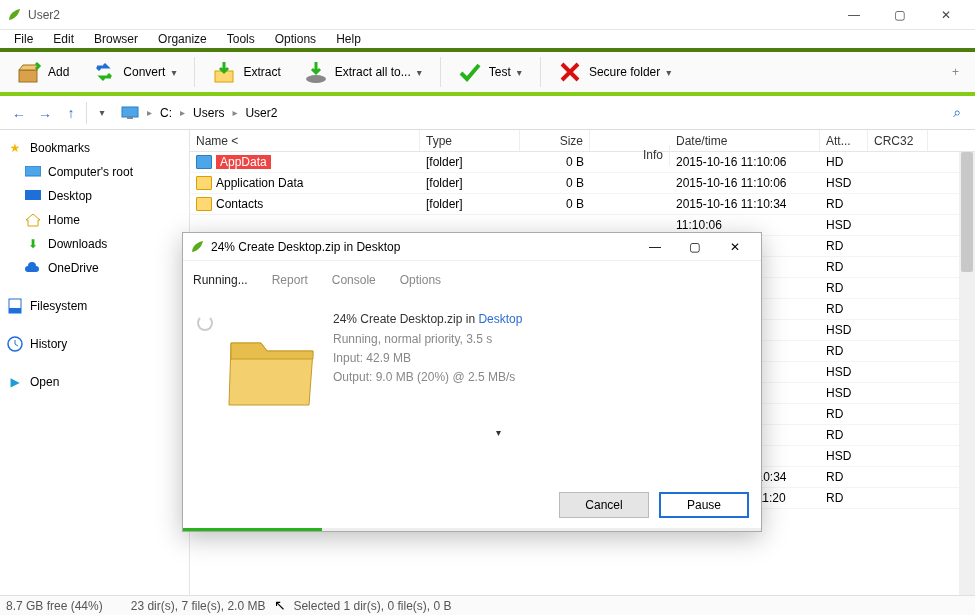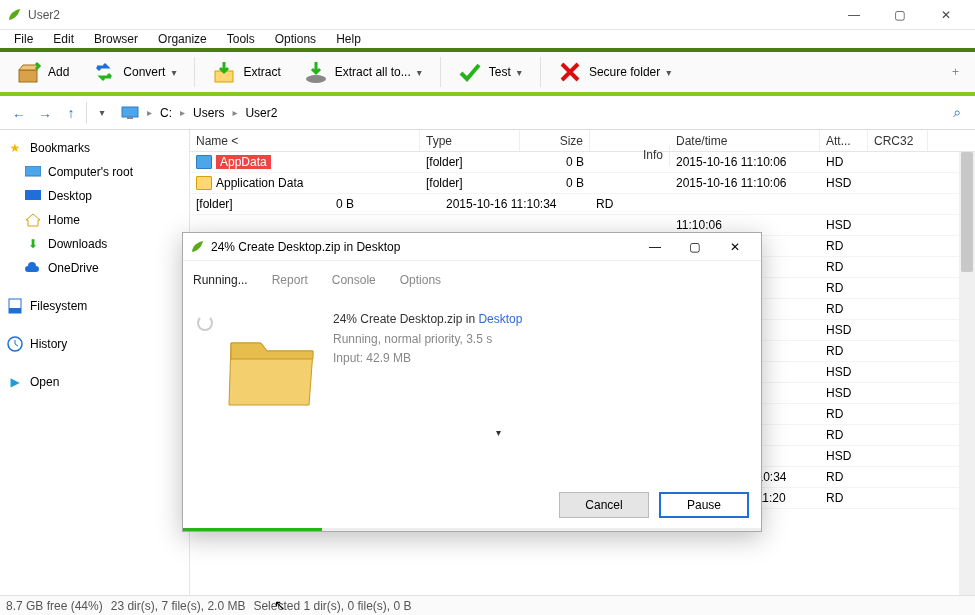--- a/index.html
+++ b/index.html
@@ -56,21 +56,21 @@
 .folder-ico { width:16px; height:14px; background:#ffd873; border:1px solid #d6a200; border-radius:1px; flex-shrink:0;}
 .folder-ico.sel { background:#4ea6ea; border-color:#2b7dc4;}
 .row-sep { border-bottom:1px solid #f4f4f4;}
 .sel-name { background:#ef4444; color:#fff; padding:0 4px !important; }
 
 
 .vscroll { position:absolute; right:0; top:22px; bottom:0; width:16px; background:#f0f0f0;}
 .vscroll .thumb { position:absolute; left:2px; right:2px; top:0; height:120px; background:#c8c8c8; border-radius:2px;}
 
 
-.status { position:absolute; left:0; right:0; bottom:0; height:20px; border-top:1px solid #e0e0e0; display:flex; align-items:center; padding:0 6px; color:#555; gap:8px; background:#fafafa;}
+.status { position:absolute; left:0; right:0; bottom:0; height:20px; border-top:1px solid #e0e0e0; display:flex; align-items:center; padding:0 6px; color:#555; gap:28px; background:#fafafa;}
 .cursor { position:absolute; left:274px; bottom:2px; font-size:14px; color:#000; pointer-events:none;}
 
 
 .dialog { position:absolute; left:182px; top:232px; width:580px; height:300px; background:#fff; border:1px solid #aaa; box-shadow:0 6px 24px rgba(0,0,0,.25); z-index:50; display:flex; flex-direction:column;}
 .dialog .dlg-title { height:28px; display:flex; align-items:center; padding:0 6px; border-bottom:1px solid #eee;}
 .dialog .dlg-title .win-btn { width:40px; height:26px; display:flex; align-items:center; justify-content:center;}
 .dialog .dlg-tabs { height:38px; display:flex; align-items:center; padding:0 10px; gap:24px; color:#888; font-size:14px;}
 .dialog .dlg-tabs .active { color:#222; }
 .dialog .dlg-body { flex:1; display:flex; padding:10px 14px 0 14px; position:relative;}
 .dlg-body .spinner { width:16px; height:16px; border:2px solid #ccc; border-top-color:transparent; border-radius:50%; margin-right:10px; margin-top:6px;}
@@ -292,20 +292,24 @@
             <span>Application Data</span>
           </div>
           <div class="col-type">[folder]</div>
           <div class="col-size" style="text-align:right">0 B</div>
           <div class="col-info"></div>
           <div class="col-date">2015-10-16 11:10:06</div>
           <div class="col-att">HSD</div>
           <div class="col-crc"></div>
         </div>
         <div class="fl-row row-sep">
+          <div class="col-name name-cell">
+            <span class="folder-ico"></span>
+            <span>Contacts</span>
+          </div>
           <div class="col-type">[folder]</div>
           <div class="col-size" style="text-align:right">0 B</div>
           <div class="col-info"></div>
           <div class="col-date">2015-10-16 11:10:34</div>
           <div class="col-att">RD</div>
           <div class="col-crc"></div>
         </div>
         <div class="fl-row row-sep">
           <div class="col-name name-cell">
             <span class="folder-ico" style="visibility: hidden;"></span>
@@ -507,20 +511,21 @@
   <div class="dlg-body">
     <div class="spinner"></div>
     <svg class="big-folder" viewBox="0 0 90 80">
       <polygon points="4,14 34,14 40,22 86,22 82,76 2,76" fill="#f3cf6e" stroke="#c79a2a"></polygon>
       <polygon points="4,14 34,14 40,22 86,22 86,30 4,30" fill="#e7bd4b" stroke="#c79a2a"></polygon>
     </svg>
     <div class="info">
       <div class="headline"><span>24% Create Desktop.zip in </span><span class="link">Desktop</span></div>
       <div class="meta">Running, normal priority, 3.5 s</div>
       <div class="meta">Input: 42.9 MB</div>
+      <div class="meta">Output: 9.0 MB (20%) @ 2.5 MB/s</div>
     </div>
     <span class="dd-caret">▾</span>
   </div>
   <div class="dlg-buttons">
     <button>Cancel</button>
     <button class="primary">Pause</button>
   </div>
   <div class="dlg-progress">
       <div class="bar"></div>
     </div>

